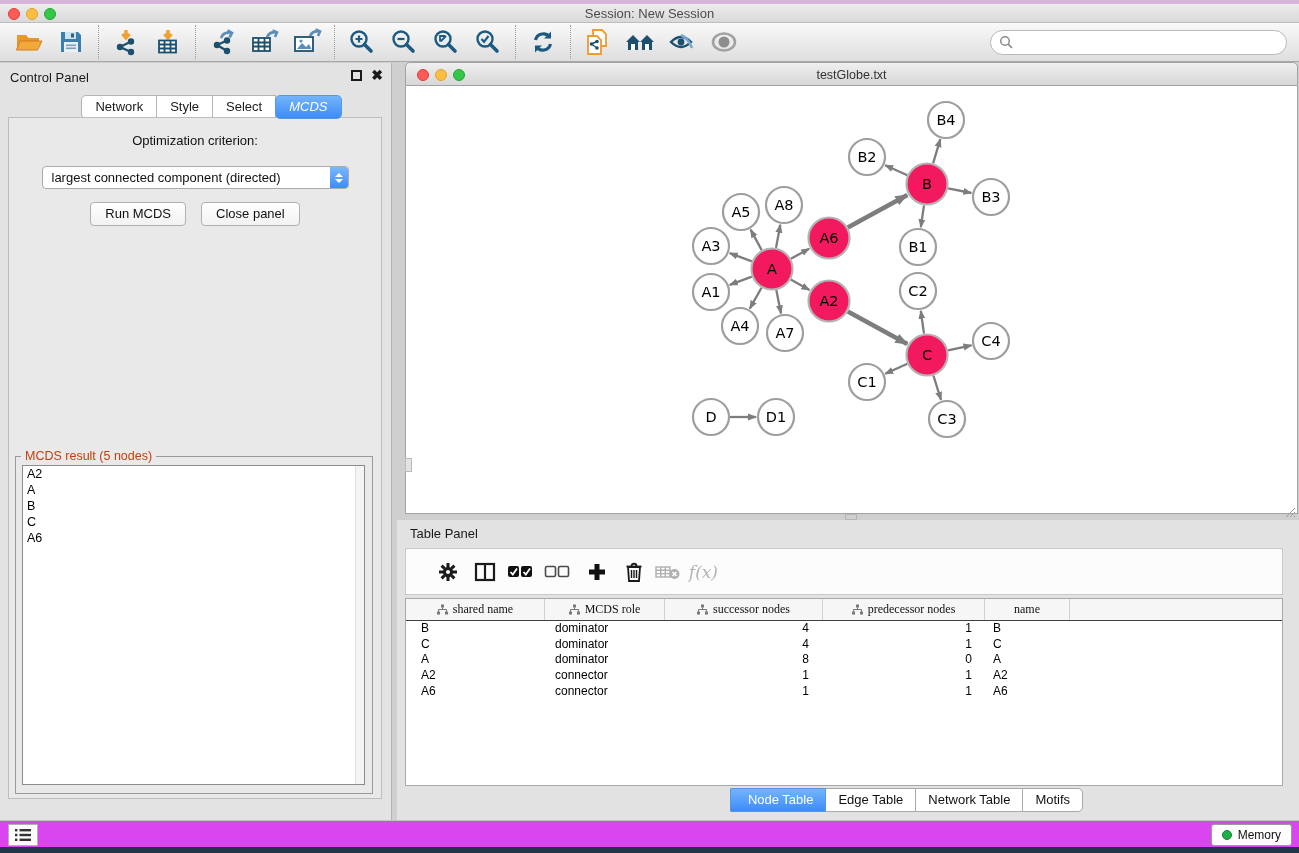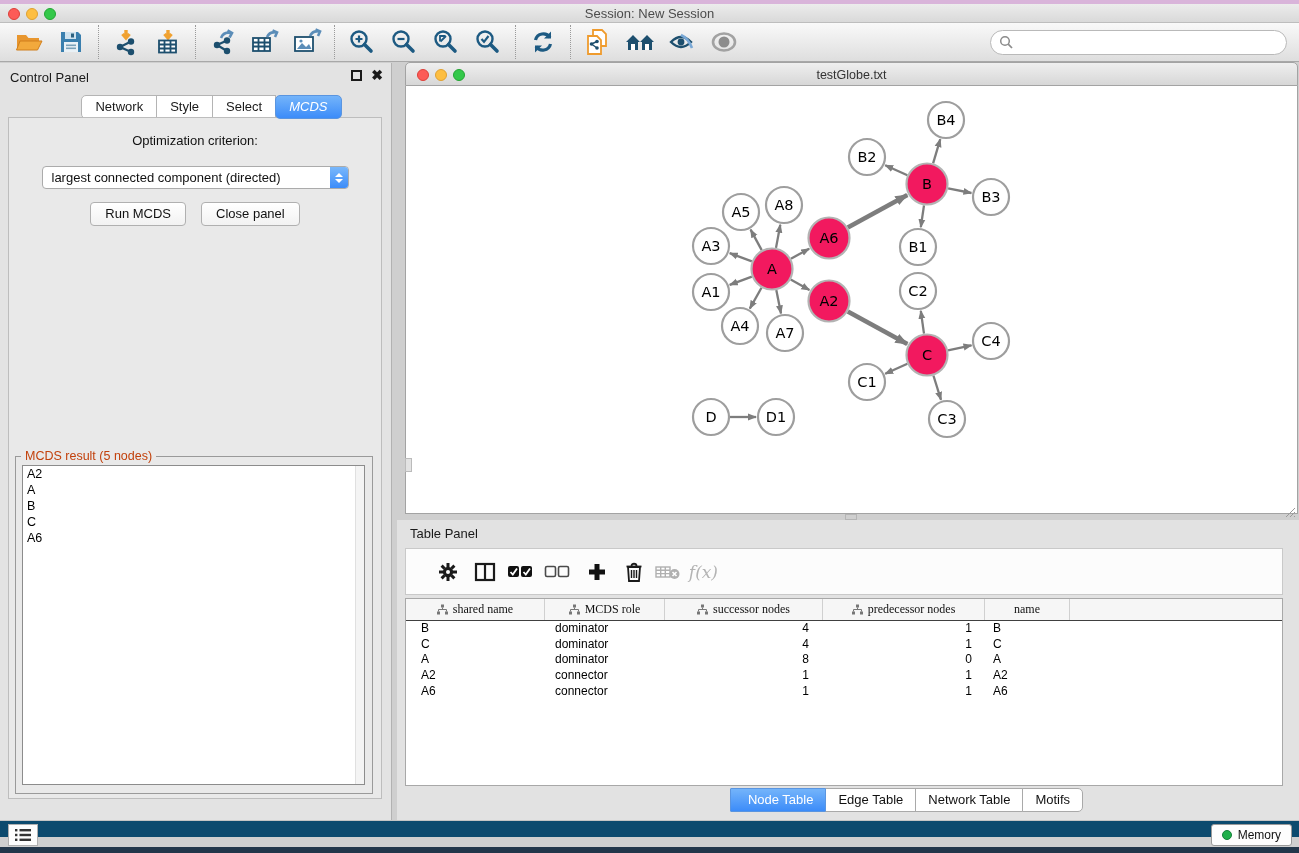--- a/index.html
+++ b/index.html
@@ -128,21 +128,21 @@
   .c4 { padding-left:8px; }
   .tp-tabs { position:absolute; left:0; right:0; top:268px; display:flex; justify-content:center; }
   .tp-tab {
     background:#fff; border:1px solid #a9a9a9; font-size:13px; color:#111; padding:3px 12px 4px; margin-left:-1px;
   }
   .tp-tab:first-child { border-radius:5px 0 0 5px; }
   .tp-tab:last-child { border-radius:0 5px 5px 0; }
   .tp-tab.active { background:linear-gradient(#74b4fa,#3c8cf9); color:#fff; border-color:#5a95e0; border-radius:1px; z-index:2;padding-left:17px; }
   
   .status-bar {
-    position:absolute; left:0; top:820px; width:100%; height:17px; background:#0c4a6e; border-top:1px solid #c4c4c4;text-align:right;
+    position:absolute; left:0; top:820px; width:100%; height:27px; background:#d946ef; border-top:1px solid #c4c4c4;text-align:right;
   }
   .list-btn {
     position:absolute; left:8px; top:3px; width:30px; height:22px; background:#fdfdfd; border:1px solid #b0b0b0;
     display:flex; align-items:center; justify-content:center;
   }
   .memory-btn {
     position:absolute; right:7px; top:3px; height:22px; background:#fdfdfd; border:1px solid #9a9a9a; border-radius:3px;
     display:flex; align-items:center; gap:6px; padding:0 10px; font-size:12px; color:#111;
   }
   .green-dot { width:10px; height:10px; border-radius:50%; background:#1faf4a; border:1px solid #14813a; }

